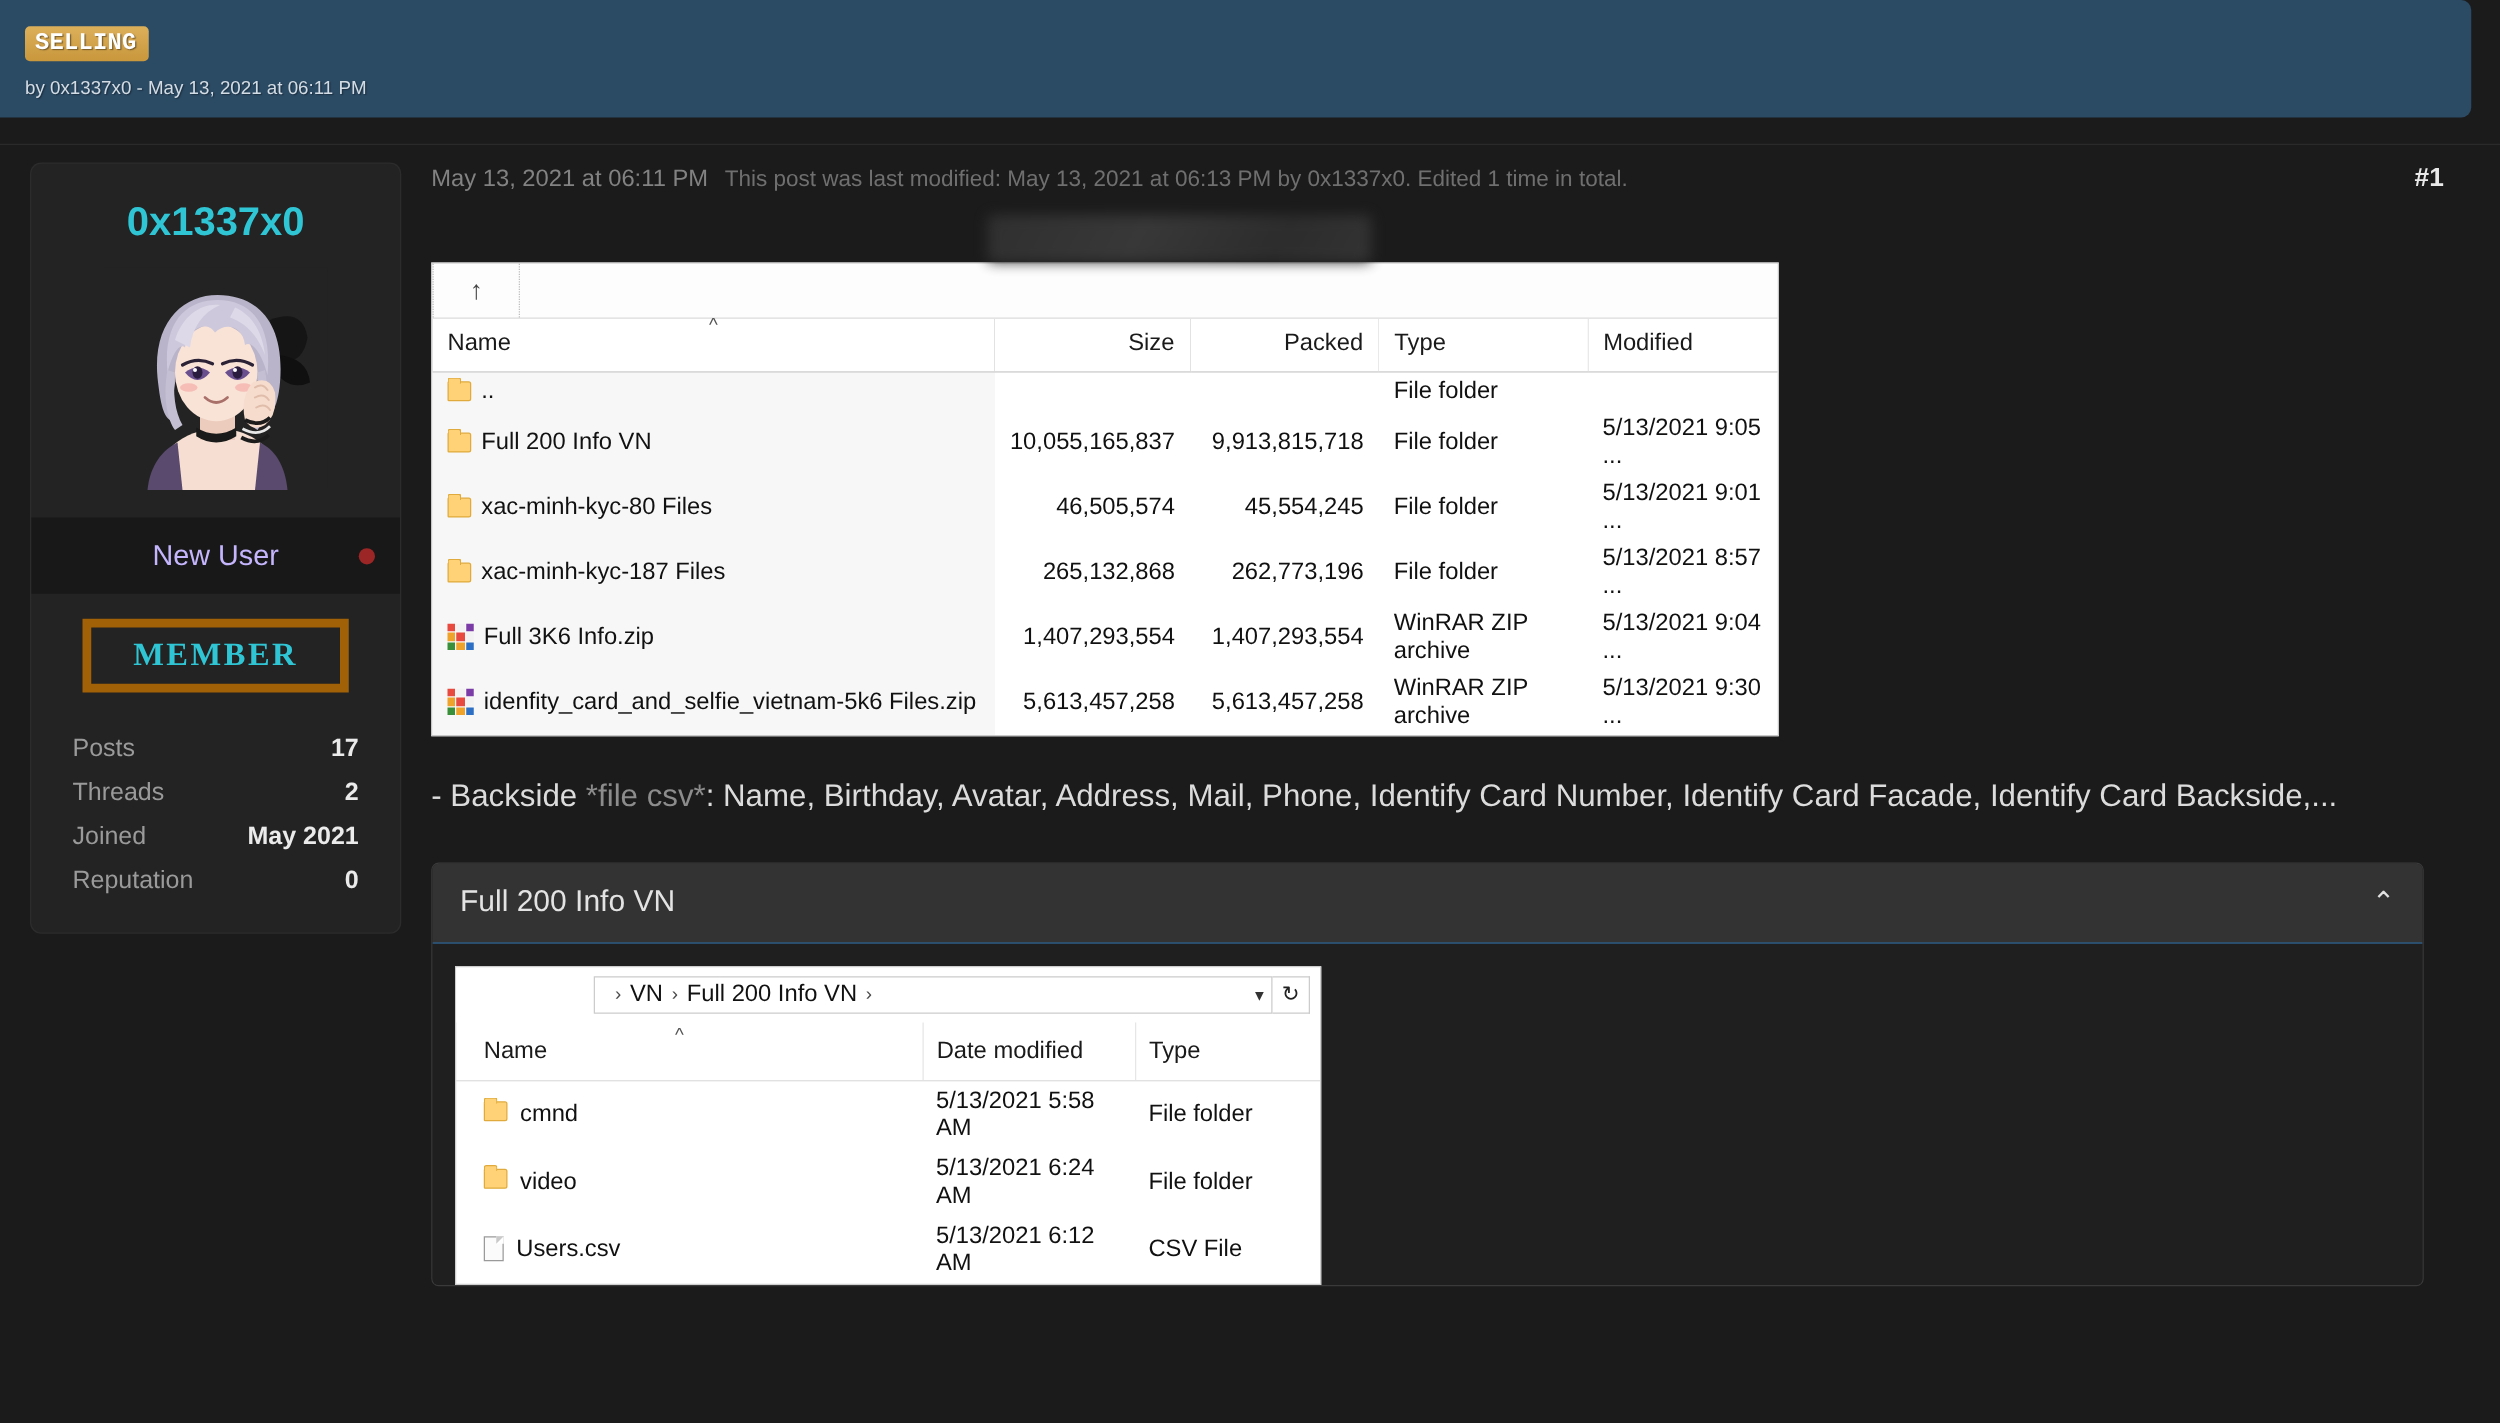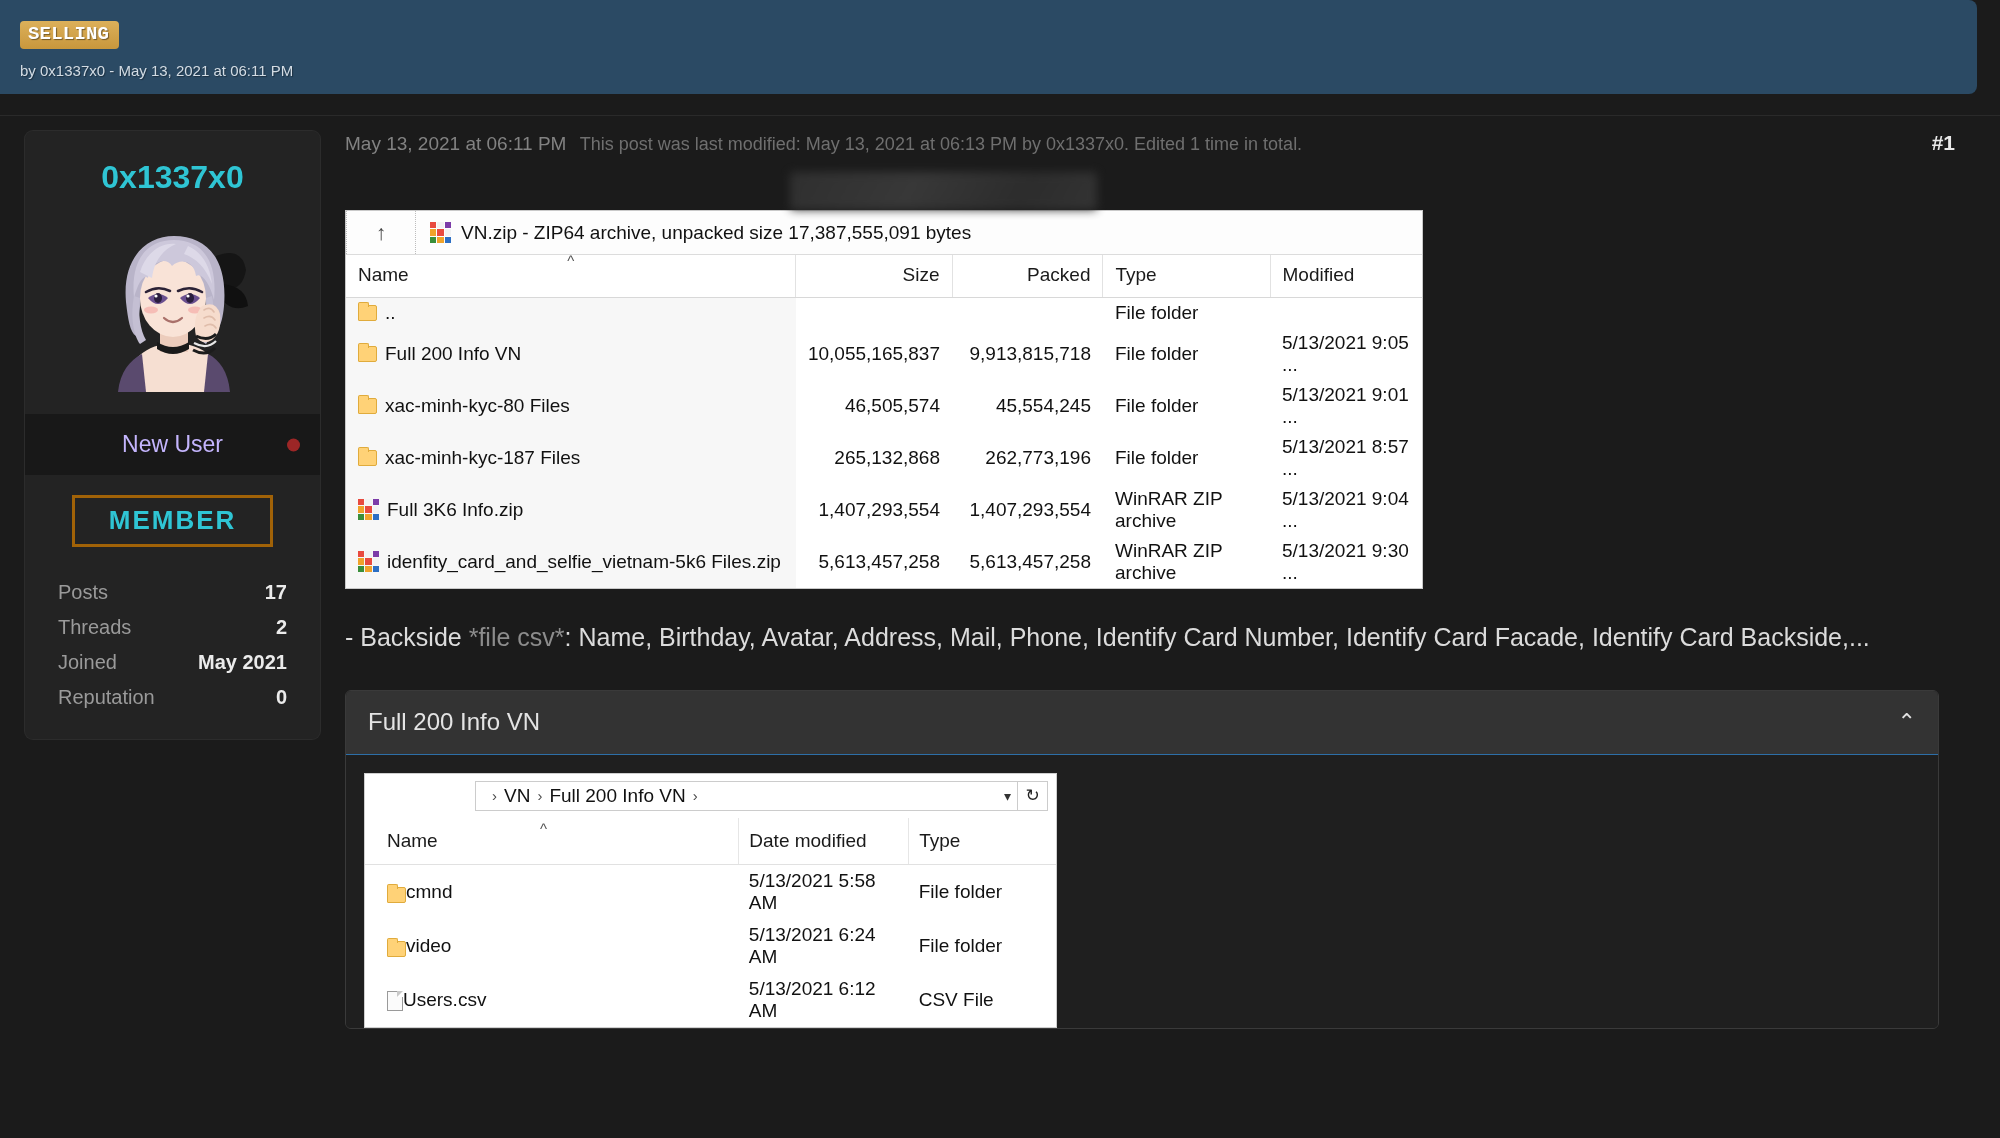--- a/index.html
+++ b/index.html
@@ -92,27 +92,27 @@
   .online-dot {
     position: absolute;
     right: 20px; top: 50%;
     transform: translateY(-50%);
     width: 13px; height: 13px;
     border-radius: 50%;
     background: #9c2626;
   }
   .member-badge-row { padding: 20px 0 22px 0; display: flex; justify-content: center; }
   .member-badge {
-    border: 3px solid #a16207;
+    border: 7px solid #a16207;
     color: #2fc5d4;
     font-size: 26px;
     font-weight: bold;
     letter-spacing: 2px;
     padding: 7px 34px 8px 34px;
-    font-family: Liberation Sans, sans-serif;
+    font-family: Liberation Serif, serif;
     background: #232323;
   }
   .stats { padding: 6px 33px 24px 33px; }
   .stat-row {
     display: flex; justify-content: space-between;
     align-items: flex-start;
     padding: 6px 0;
     font-size: 20px;
   }
   .stat-label { color: #9a9a9a; }
@@ -319,21 +319,21 @@
   .exp-col-date { width: 150px; }
   .exp-col-type { width: 130px; }
   .exp-sort-caret {
     position: absolute; left: 175px; top: 2px;
     font-size: 15px; color: #555;
   }
   .exp-table tbody td {
     padding: 5px 10px; height: 30px; color: #111;
   }
   .exp-table tbody td.ex-name { padding-left: 22px; }
-  .ex-name-inner { display: flex; align-items: flex-end; gap: 0; }
+  .ex-name-inner { display: flex; align-items: flex-start; gap: 10px; }
   .file-icon {
     width: 16px; height: 20px; flex: none;
     background: #fbfbfb;
     border: 1px solid #9a9a9a;
     position: relative;
   }
   .file-icon::after {
     content:""; position:absolute; right:-1px; top:-1px;
     border-width: 0 0 6px 6px; border-style: solid;
     border-color: transparent transparent #ffffff #c9c9c9;
@@ -446,34 +446,20 @@
       </div>
       <div class="post-number">#1</div>
     </div>
 
     <div class="censored-block"></div>
 
 
     <div class="winrar">
       <div class="winrar-bar">
         <div class="winrar-up">↑</div>
-        <div class="winrar-path">
-          <span class="rar-icon">
-              <i></i>
-              <i></i>
-              <i></i>
-              <i></i>
-              <i></i>
-              <i></i>
-              <i></i>
-              <i></i>
-              <i></i>
-            </span>
-          <span>VN.zip - ZIP64 archive, unpacked size 17,387,555,091 bytes</span>
-        </div>
       </div>
 
       <table class="wr-table">
         <thead>
           <tr>
             <th class="wr-col-name">
               <span class="sort-caret">^</span>
               <span>Name</span>
             </th>
             <th class="wr-col-size">Size</th>

